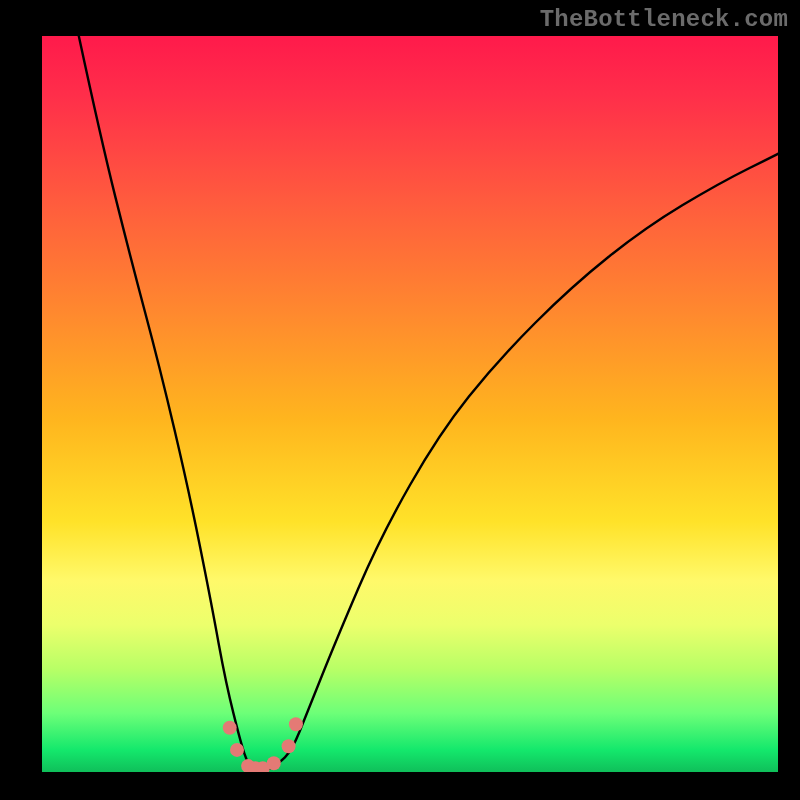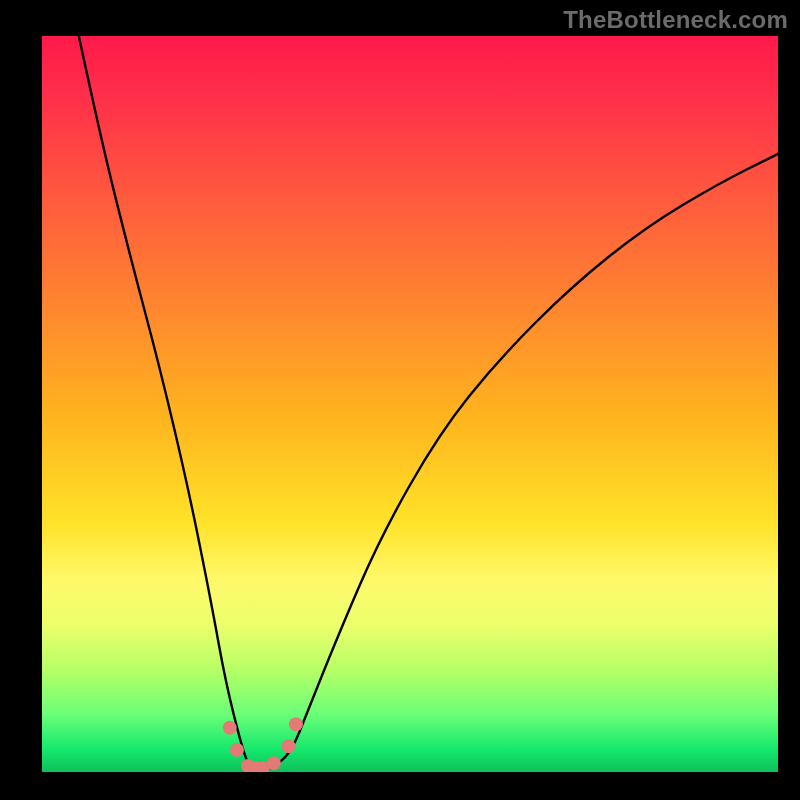--- a/index.html
+++ b/index.html
@@ -36,21 +36,21 @@
       #b8ff66 86%,
       #6dff78 92%,
       #14e86c 97%,
       #0fbf5a 100%
     );
   }
   .watermark {
     position: absolute;
     top: 6px;
     right: 12px;
-    font-family: Liberation Sans, sans-serif;
+    font-family: Liberation Mono, monospace;
     font-size: 24px;
     font-weight: 600;
     color: #6b6b6b;
     letter-spacing: 0.2px;
   }
   svg.curve {
     position: absolute;
     left: 0;
     top: 0;
     width: 736px;

